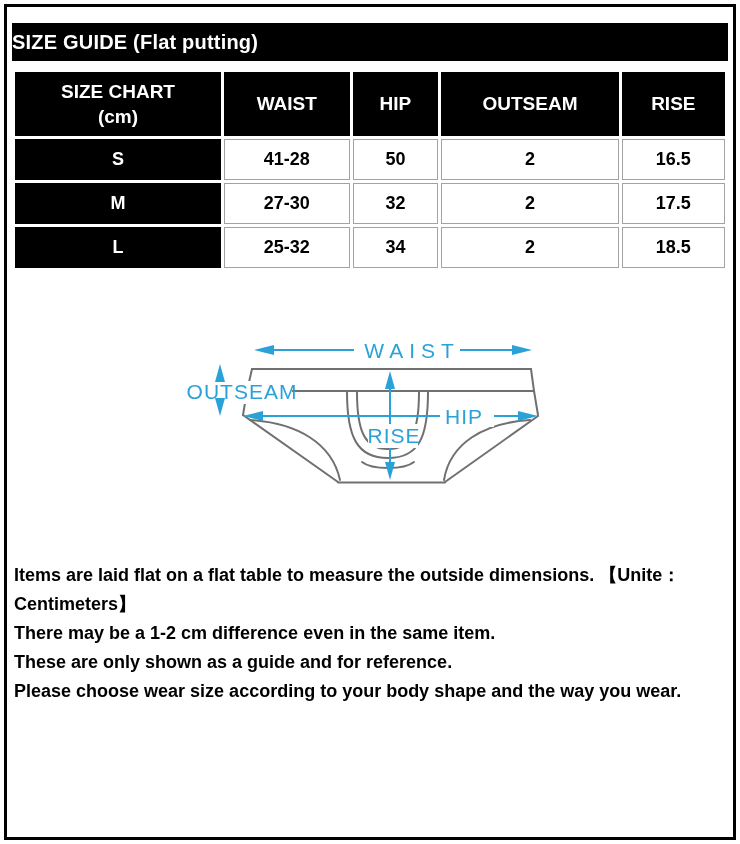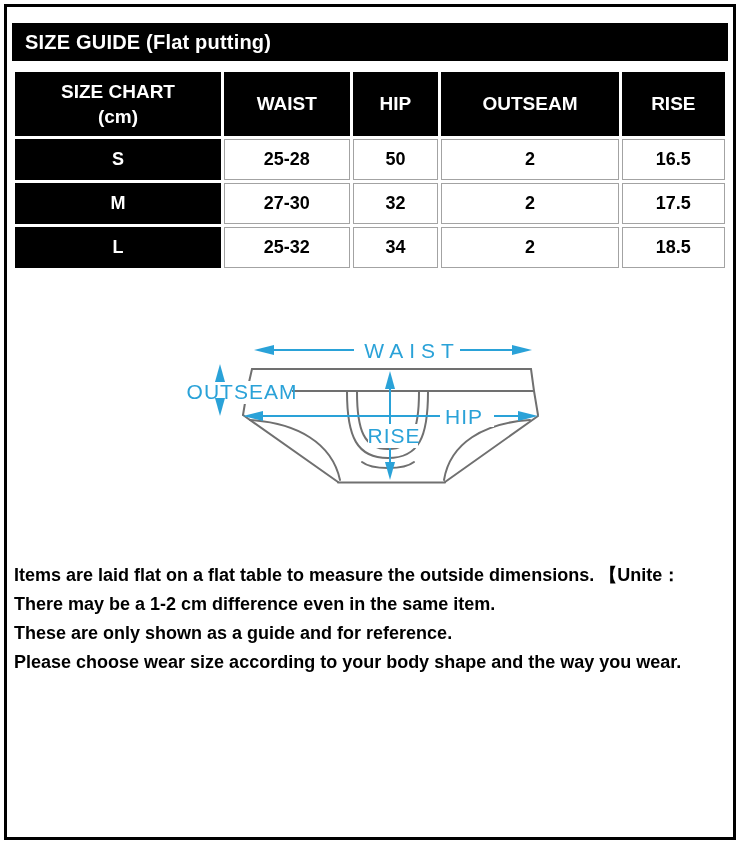--- a/index.html
+++ b/index.html
@@ -11,21 +11,21 @@
   .page{
     box-sizing:border-box;
     margin:4px;width:732px;height:836px;
     border:3px solid #000;background:#fff;overflow:hidden;
   }
   .titlebar{
     margin:16px 5px 0 5px;height:38px;background:#000;
     display:flex;align-items:center;
   }
   .titlebar .title{
-    color:#fff;font-size:20px;font-weight:bold;padding-left:13px;
+    color:#fff;font-size:20px;font-weight:bold;
     letter-spacing:0.2px;white-space:nowrap;
   }
   table.size-table{
     margin:8px 5px 0 5px;width:716px;table-layout:fixed;
     border-collapse:separate;border-spacing:3px;
   }
   table.size-table th{
     background:#000;color:#fff;border:1px solid #000;
     height:62px;text-align:center;vertical-align:middle;
     font-size:19px;font-weight:bold;padding:0;
@@ -81,21 +81,21 @@
         </th>
         <th>WAIST</th>
         <th>HIP</th>
         <th>OUTSEAM</th>
         <th>RISE</th>
       </tr>
     </thead>
     <tbody>
       <tr>
         <td class="size-col">S</td>
-        <td>25-28</td>
+        <td>41-28</td>
         <td>50</td>
         <td>2</td>
         <td>16.5</td>
       </tr>
       <tr>
         <td class="size-col">M</td>
         <td>27-30</td>
         <td>32</td>
         <td>2</td>
         <td>17.5</td>
@@ -149,18 +149,19 @@
     </g>
 
     <text class="spread" x="412" y="455" text-anchor="middle">WAIST</text>
     <text class="tight" x="242" y="496" text-anchor="middle">OUTSEAM</text>
     <text class="tight" x="464" y="521" text-anchor="middle">HIP</text>
     <text class="tight" x="394" y="540" text-anchor="middle">RISE</text>
   </svg>
 
   <div class="notes">
     <div class="note-line">Items are laid flat on a flat table to measure the outside dimensions. 【Unite：</div>
+    <div class="note-line">Centimeters】</div>
     <div class="note-line">There may be a 1-2 cm difference even in the same item.</div>
     <div class="note-line">These are only shown as a guide and for reference.</div>
     <div class="note-line">Please choose wear size according to your body shape and the way you wear.</div>
   </div>
 
 </div>
 
 </body></html>

